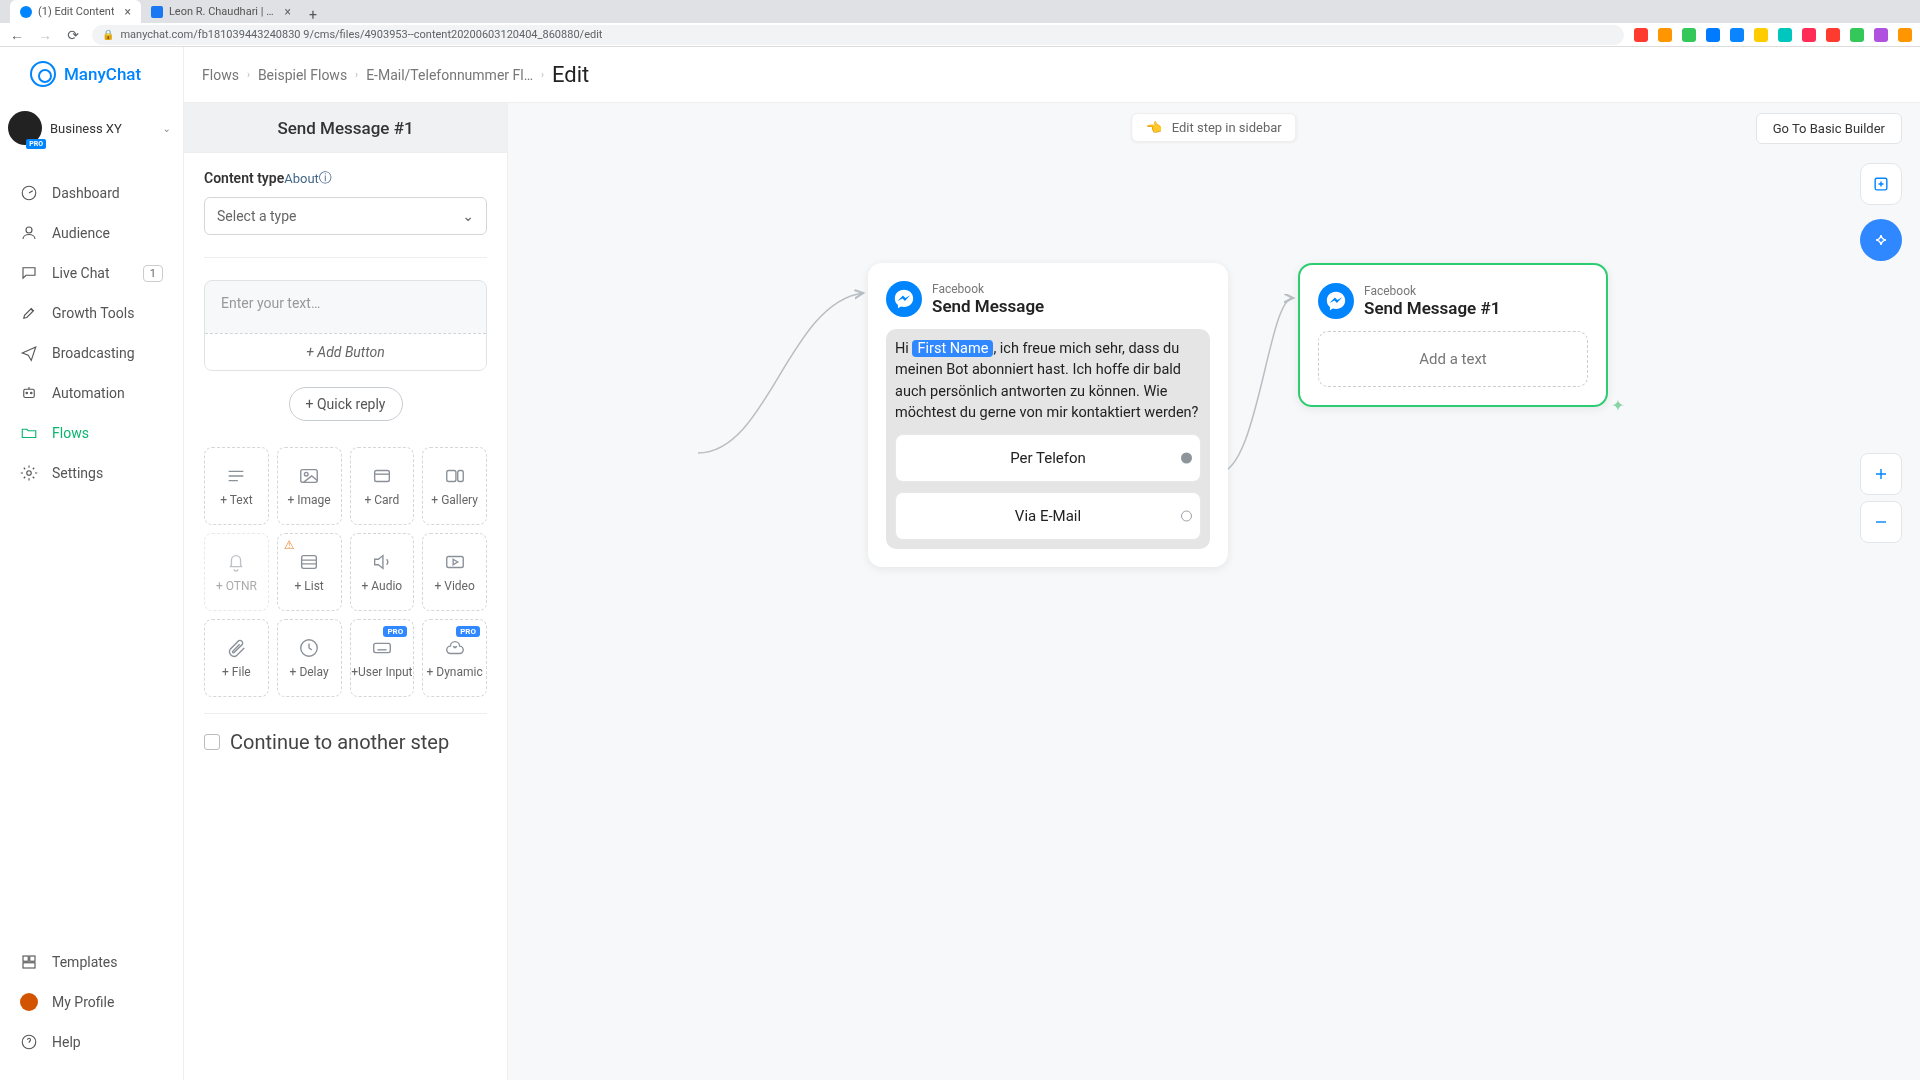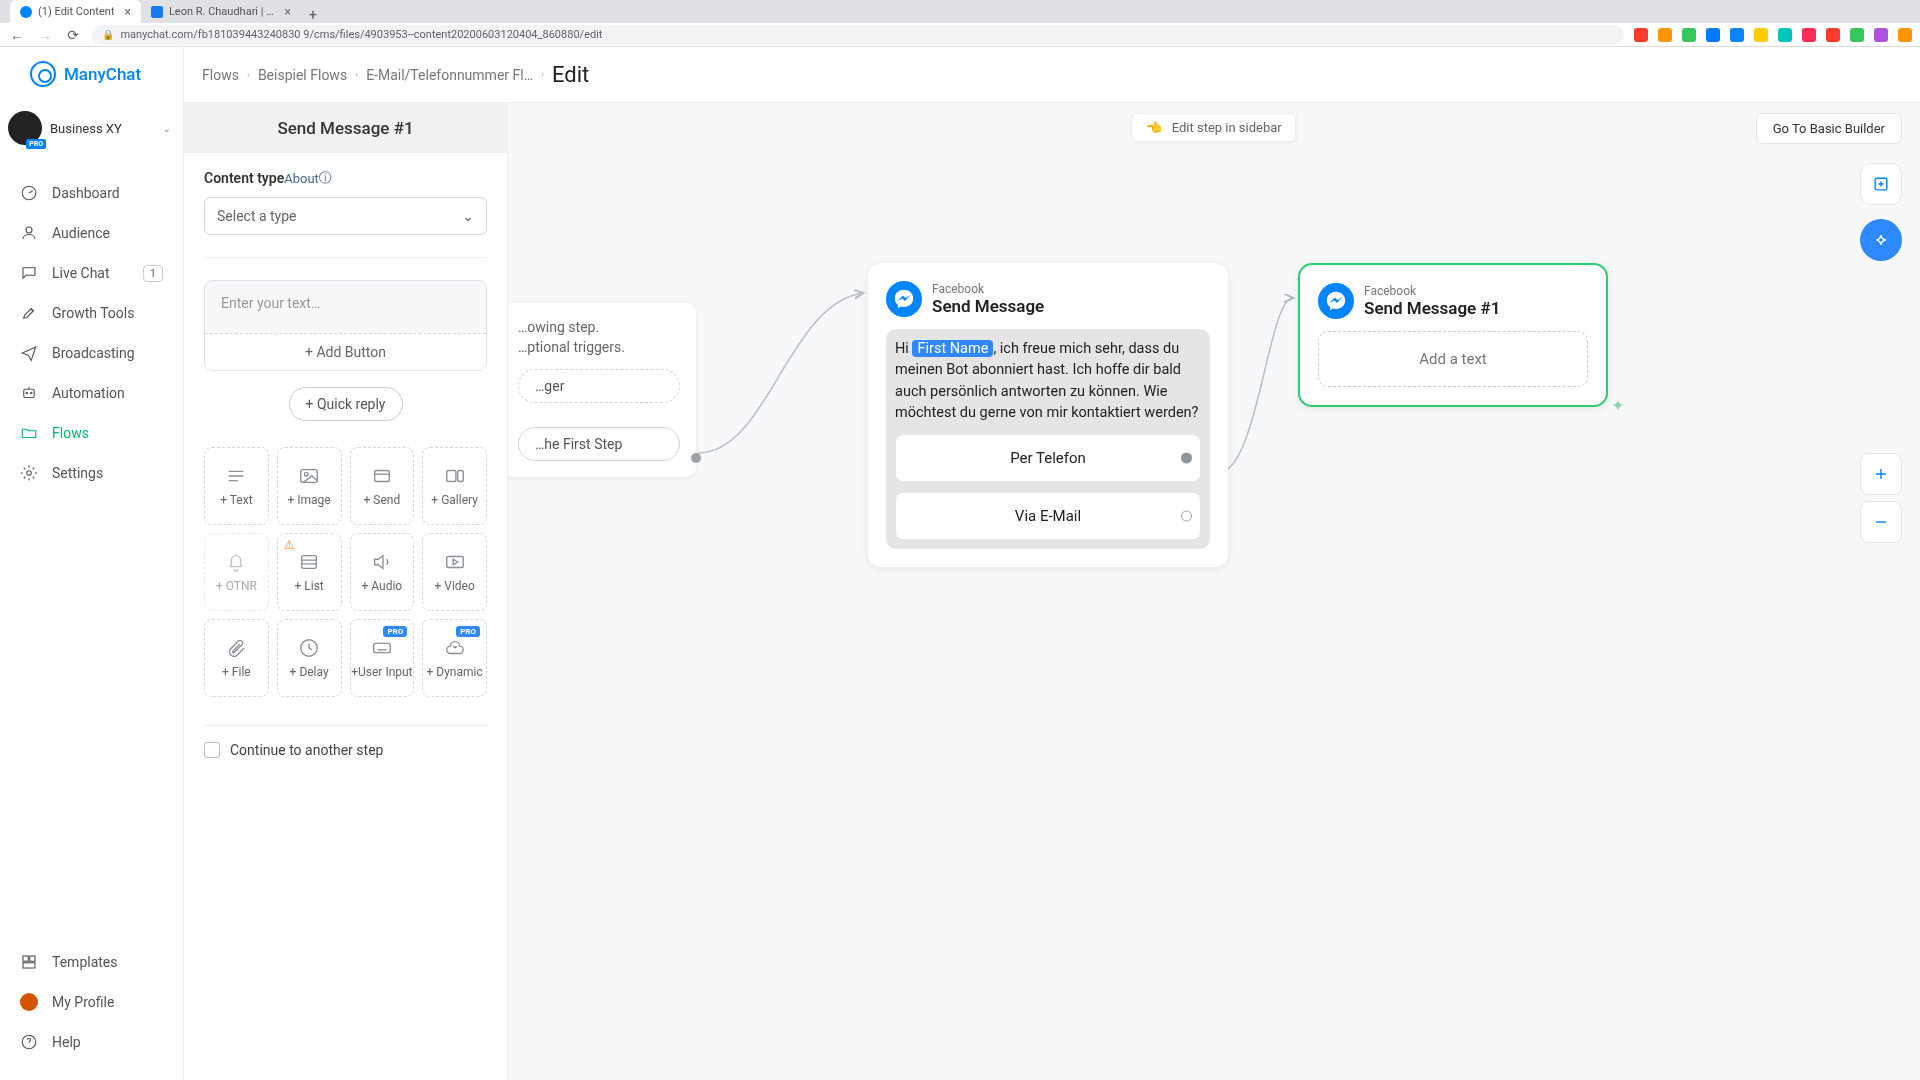--- a/index.html
+++ b/index.html
@@ -67,32 +67,32 @@
   .step-header { height: 50px; display: flex; align-items: center; justify-content: center; border-bottom: 1px solid #eee; background: #f0f1f2; }
   .step-title { font-size: 17px; color: #333; font-weight: 500; }
   .step-body { padding: 16px 20px; flex: 1; overflow: auto; }
   .ct-row { display: flex; justify-content: flex-start; align-items: center; margin-bottom: 10px; }
   .ct-label { font-size: 14px; font-weight: 600; color: #333; }
   .ct-about { font-size: 13px; color: #468; display: flex; align-items: center; }
   .select { border: 1px solid #d3d7da; border-radius: 6px; height: 38px; display: flex; align-items: center; padding: 0 12px; font-size: 14px; color: #666; justify-content: space-between; }
   .hr { border-top: 1px solid #eee; margin: 22px 0; }
   .text-block { border: 1px solid #e0e3e6; border-radius: 8px; overflow: hidden; background: #f7f8f9; margin-bottom: 16px; }
   .text-block .text-input { padding: 14px 16px; min-height: 52px; font-size: 14px; color: #999; }
-  .text-block .add-btn-row { border-top: 1px dashed #d0d4d7; text-align: center; padding: 10px 0; font-size: 14px; color: #666; background: #fff; }
+  .text-block .add-btn-row { border-top: 1px dashed #d0d4d7; text-align: center; padding: 10px 0; font-size: 14px; color: #666; background: #fff; font-style: italic; }
   .quick-reply { border: 1px solid #c8cdd1; border-radius: 18px; padding: 8px 16px; font-size: 14px; color: #555; display: inline-block; margin-bottom: 26px; }
 
   .content-grid { display: grid; grid-template-columns: repeat(4, 1fr); gap: 8px; }
   .c-item { border: 1px dashed #d3d7da; border-radius: 8px; height: 78px; display: flex; flex-direction: column; align-items: center; justify-content: center; font-size: 12px; color: #666; position: relative; gap: 6px; }
   .c-item.disabled { opacity: 0.55; }
   .c-item .ci-icn { width: 22px; height: 22px; }
   .c-item .ci-icn svg { width: 22px; height: 22px; stroke: #8a9199; fill: none; stroke-width: 1.5; }
   .c-item .pro { position: absolute; top: 6px; right: 6px; background: #2f88ff; color: #fff; font-size: 8px; font-weight: 700; padding: 1px 4px; border-radius: 3px; }
   .c-item .warn { position: absolute; top: 4px; left: 6px; color: #e67e22; font-size: 12px; }
 
-  .continue-row { display: flex; align-items: center; gap: 10px; font-size: 14px; color: #444; margin-top: 28px; padding-top: 16px; border-top: 1px solid #eee; }
+  .continue-row { display: flex; align-items: center; gap: 10px; font-size: 20px; color: #444; margin-top: 16px; padding-top: 16px; border-top: 1px solid #eee; }
   .continue-row .chk { width: 16px; height: 16px; border: 1px solid #bbb; border-radius: 3px; }
 
   
   .canvas { position: absolute; left: 324px; right: 0; top: 0; bottom: 0; background: #f7f8f9; overflow: hidden; }
   .edit-toast { position: absolute; top: 10px; left: 50%; transform: translateX(-50%); background: #fff; border: 1px solid #eee; border-radius: 6px; padding: 6px 14px; font-size: 13px; color: #666; box-shadow: 0 1px 3px rgba(0,0,0,.05); }
   .edit-toast .emoji { margin-right: 6px; }
   .basic-link { position: absolute; top: 10px; right: 18px; border: 1px solid #e2e5e8; background: #fff; border-radius: 6px; padding: 7px 16px; font-size: 13px; color: #333; }
 
   .canvas-tools { position: absolute; right: 18px; top: 60px; display: flex; flex-direction: column; gap: 14px; }
   .tool { width: 42px; height: 42px; border-radius: 10px; background: #fff; border: 1px solid #e3e6e9; display: flex; align-items: center; justify-content: center; color: #0085ff; }
@@ -341,21 +341,21 @@
                     <circle cx="9" cy="10" r="2"></circle>
                     <path d="M21 17l-6-5-9 7"></path>
                   </svg></span>
                 <span>+ Image</span>
               </div>
             <div class="c-item">
                 <span class="ci-icn"><svg viewBox="0 0 24 24">
                     <rect x="4" y="6" width="16" height="12" rx="2"></rect>
                     <path d="M4 10h16"></path>
                   </svg></span>
-                <span>+ Send</span>
+                <span>+ Card</span>
               </div>
             <div class="c-item">
                 <span class="ci-icn"><svg viewBox="0 0 24 24">
                     <rect x="3" y="6" width="10" height="12" rx="2"></rect>
                     <rect x="15" y="6" width="6" height="12" rx="2"></rect>
                   </svg></span>
                 <span>+ Gallery</span>
               </div>
             <div class="c-item disabled">
                 <span class="ci-icn"><svg viewBox="0 0 24 24">
@@ -433,31 +433,20 @@
         <svg class="edge" style="left:0;top:0" width="1200" height="600">
           <defs>
             <marker id="arrowhead" markerWidth="8" markerHeight="8" refX="6" refY="3" orient="auto">
               <path d="M0,0 L6,3 L0,6" fill="none" stroke="#b8bfc4" stroke-width="1.5"></path>
             </marker>
           </defs>
           <path d="M190,350 C260,350 280,200 355,190" marker-end="url(#arrowhead)"></path>
           <path d="M710,370 C750,370 760,195 785,195" marker-end="url(#arrowhead)"></path>
         </svg>
 
-        <div class="node-a">
-          <div class="line">…owing step.</div>
-          <div class="line">…ptional triggers.</div>
-          <div class="first-step" style="margin-top:14px;border-style:dashed">
-            <span>…ger</span>
-          </div>
-          <div class="first-step" style="margin-top:24px;border-style:solid;position:relative">
-            <span>…he First Step</span>
-          </div>
-          <span class="port-dot"></span>
-        </div>
 
         <div class="node-b">
           <div class="node-head">
             <span class="msngr">
               <svg viewBox="0 0 24 24">
                   <path d="M12 2C6 2 2 6.2 2 11.4c0 2.9 1.3 5.5 3.4 7.2V22l3.2-1.8c1 .3 2.1.4 3.4.4 6 0 10-4.2 10-9.2S18 2 12 2zm1 12.3l-2.6-2.8L5 14.3l5.8-6.2 2.7 2.8L18.8 8l-5.8 6.3z"></path>
                 </svg>
             </span>
             <div>
               <div class="nh-sub">Facebook</div>

